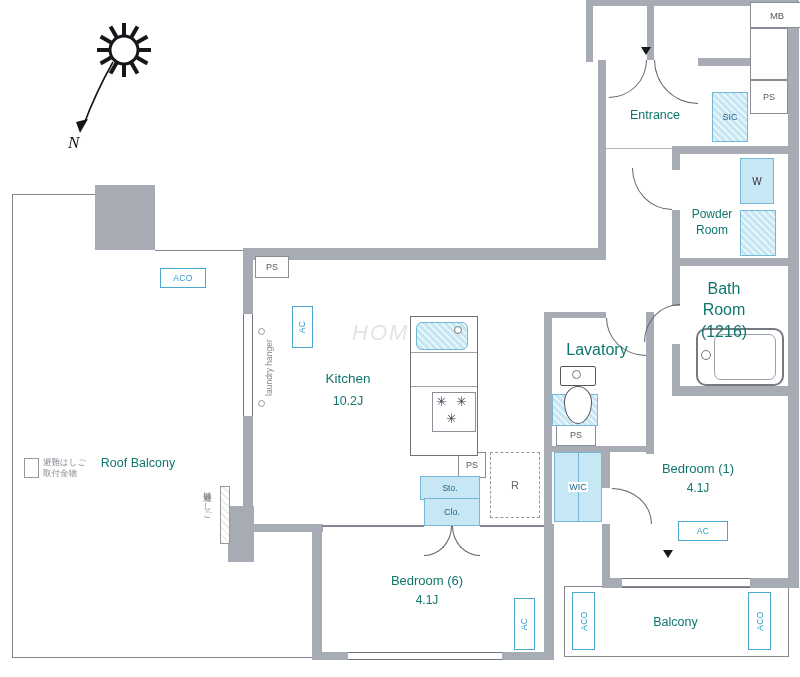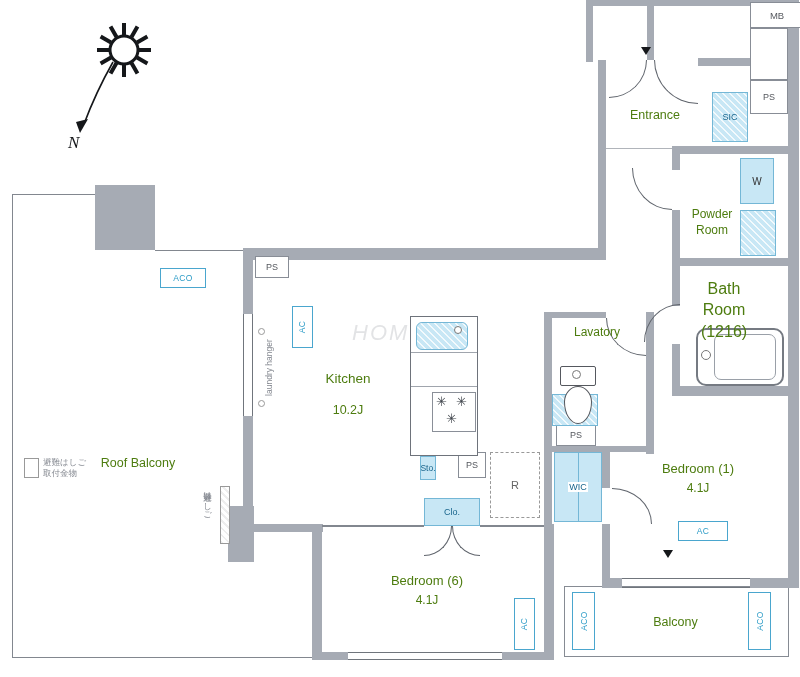--- a/index.html
+++ b/index.html
@@ -8,21 +8,21 @@
         font-family:"Liberation Sans",sans-serif;color:#3a3d42}
   .wall{position:absolute;background:#a6abb4}
   .ln{position:absolute;background:#82878f}
   .outline{position:absolute;border:1px solid #868b93;background:#fff}
   .roombox{position:absolute;background:#fff;display:flex;flex-direction:column;align-items:center;justify-content:center;font-size:9.5px;line-height:1.25;color:#3a3d42}
   .blue{position:absolute;background:#c8e7f5;border:1px solid #74b7d6;display:flex;align-items:center;justify-content:center}
   .hatch{background-image:repeating-linear-gradient(45deg,rgba(255,255,255,.78) 0 1.5px,rgba(255,255,255,0) 1.5px 5px)}
   .acbox{position:absolute;background:#fff;border:1px solid #4aa6ce;color:#2d9cc7;display:flex;align-items:center;justify-content:center;font-size:8.5px;letter-spacing:.4px}
   .psbox{position:absolute;background:#fff;border:1px solid #888d96;color:#55585e;display:flex;align-items:center;justify-content:center;font-size:9px}
   .dashed{position:absolute;background:#fff;border:1px dashed #999;color:#666;display:flex;align-items:center;justify-content:center;font-size:11px}
-  .lbl{position:absolute;text-align:center;line-height:1.34;font-size:12.5px;color:#4d7c0f}
+  .lbl{position:absolute;text-align:center;line-height:1.34;font-size:12.5px;color:#0f766e}
   .fixlbl{font-size:9px;color:#19658c}
   .arc{position:absolute}
   .arc-tl{border-top:1.3px solid #5e636b;border-left:1.3px solid #5e636b;border-top-left-radius:100%}
   .arc-tr{border-top:1.3px solid #5e636b;border-right:1.3px solid #5e636b;border-top-right-radius:100%}
   .arc-bl{border-left:1.3px solid #5e636b;border-bottom:1.3px solid #5e636b;border-bottom-left-radius:100%}
   .arc-br{border-right:1.3px solid #5e636b;border-bottom:1.3px solid #5e636b;border-bottom-right-radius:100%}
   .win{position:absolute;background:#fff}
   .win-v{border-left:1.5px solid #70757c;border-right:1.5px solid #70757c;
          background:linear-gradient(to right,rgba(0,0,0,0) 45%,#70757c 45%,#70757c 55%,rgba(0,0,0,0) 55%)}
   .win-h{border-top:1.5px solid #70757c;border-bottom:1.5px solid #70757c;
@@ -132,21 +132,21 @@
   </div>
   <div class="blue" style="left:740px;top:158px;width:34px;height:46px">
     <span style="font-size:10px;color:#333">W</span>
   </div>
   <div class="blue hatch" style="left:740px;top:210px;width:36px;height:46px"></div>
   <div class="blue hatch" style="left:552px;top:394px;width:46px;height:32px"></div>
   <div class="blue" style="left:554px;top:452px;width:48px;height:70px">
     <div style="position:absolute;left:50%;top:0;bottom:0;width:1px;background:#74b7d6"></div>
     <span class="fixlbl" style="background:#fff;padding:0 1px;z-index:1">WIC</span>
   </div>
-  <div class="blue" style="left:420px;top:456px;width:16px;height:24px">
+  <div class="blue" style="left:420px;top:476px;width:60px;height:24px">
     <span class="fixlbl" style="font-size:8.5px">Sto.</span>
   </div>
   <div class="blue" style="left:424px;top:498px;width:56px;height:28px">
     <span class="fixlbl">Clo.</span>
   </div>
 
   <div class="dashed" style="left:490px;top:452px;width:50px;height:66px">
     <span>R</span>
   </div>
 
@@ -192,26 +192,26 @@
   </div>
   <div class="lbl" style="left:676px;top:206px;width:72px;font-size:12px">
     <div>Powder</div>
     <div>Room</div>
   </div>
   <div class="lbl" style="left:688px;top:278px;width:72px;font-size:16px">
     <div>Bath</div>
     <div>Room</div>
     <div>(1216)</div>
   </div>
-  <div class="lbl" style="left:550px;top:324px;width:94px;font-size:12px">
+  <div class="lbl" style="left:550px;top:339px;width:94px;font-size:16px">
     <div>Lavatory</div>
   </div>
   <div class="lbl" style="left:268px;top:370px;width:160px;font-size:13.5px">
     <div>Kitchen</div>
-    <div style="font-size:12.5px;margin-top:14px">10.2J</div>
+    <div style="font-size:12.5px;margin-top:5px">10.2J</div>
   </div>
   <div class="lbl" style="left:628px;top:460px;width:140px;font-size:13px">
     <div>Bedroom (1)</div>
     <div style="font-size:12px;margin-top:3px">4.1J</div>
   </div>
   <div class="lbl" style="left:352px;top:572px;width:150px;font-size:13px">
     <div>Bedroom (6)</div>
     <div style="font-size:12px;margin-top:3px">4.1J</div>
   </div>
   <div class="lbl" style="left:78px;top:455px;width:120px">

